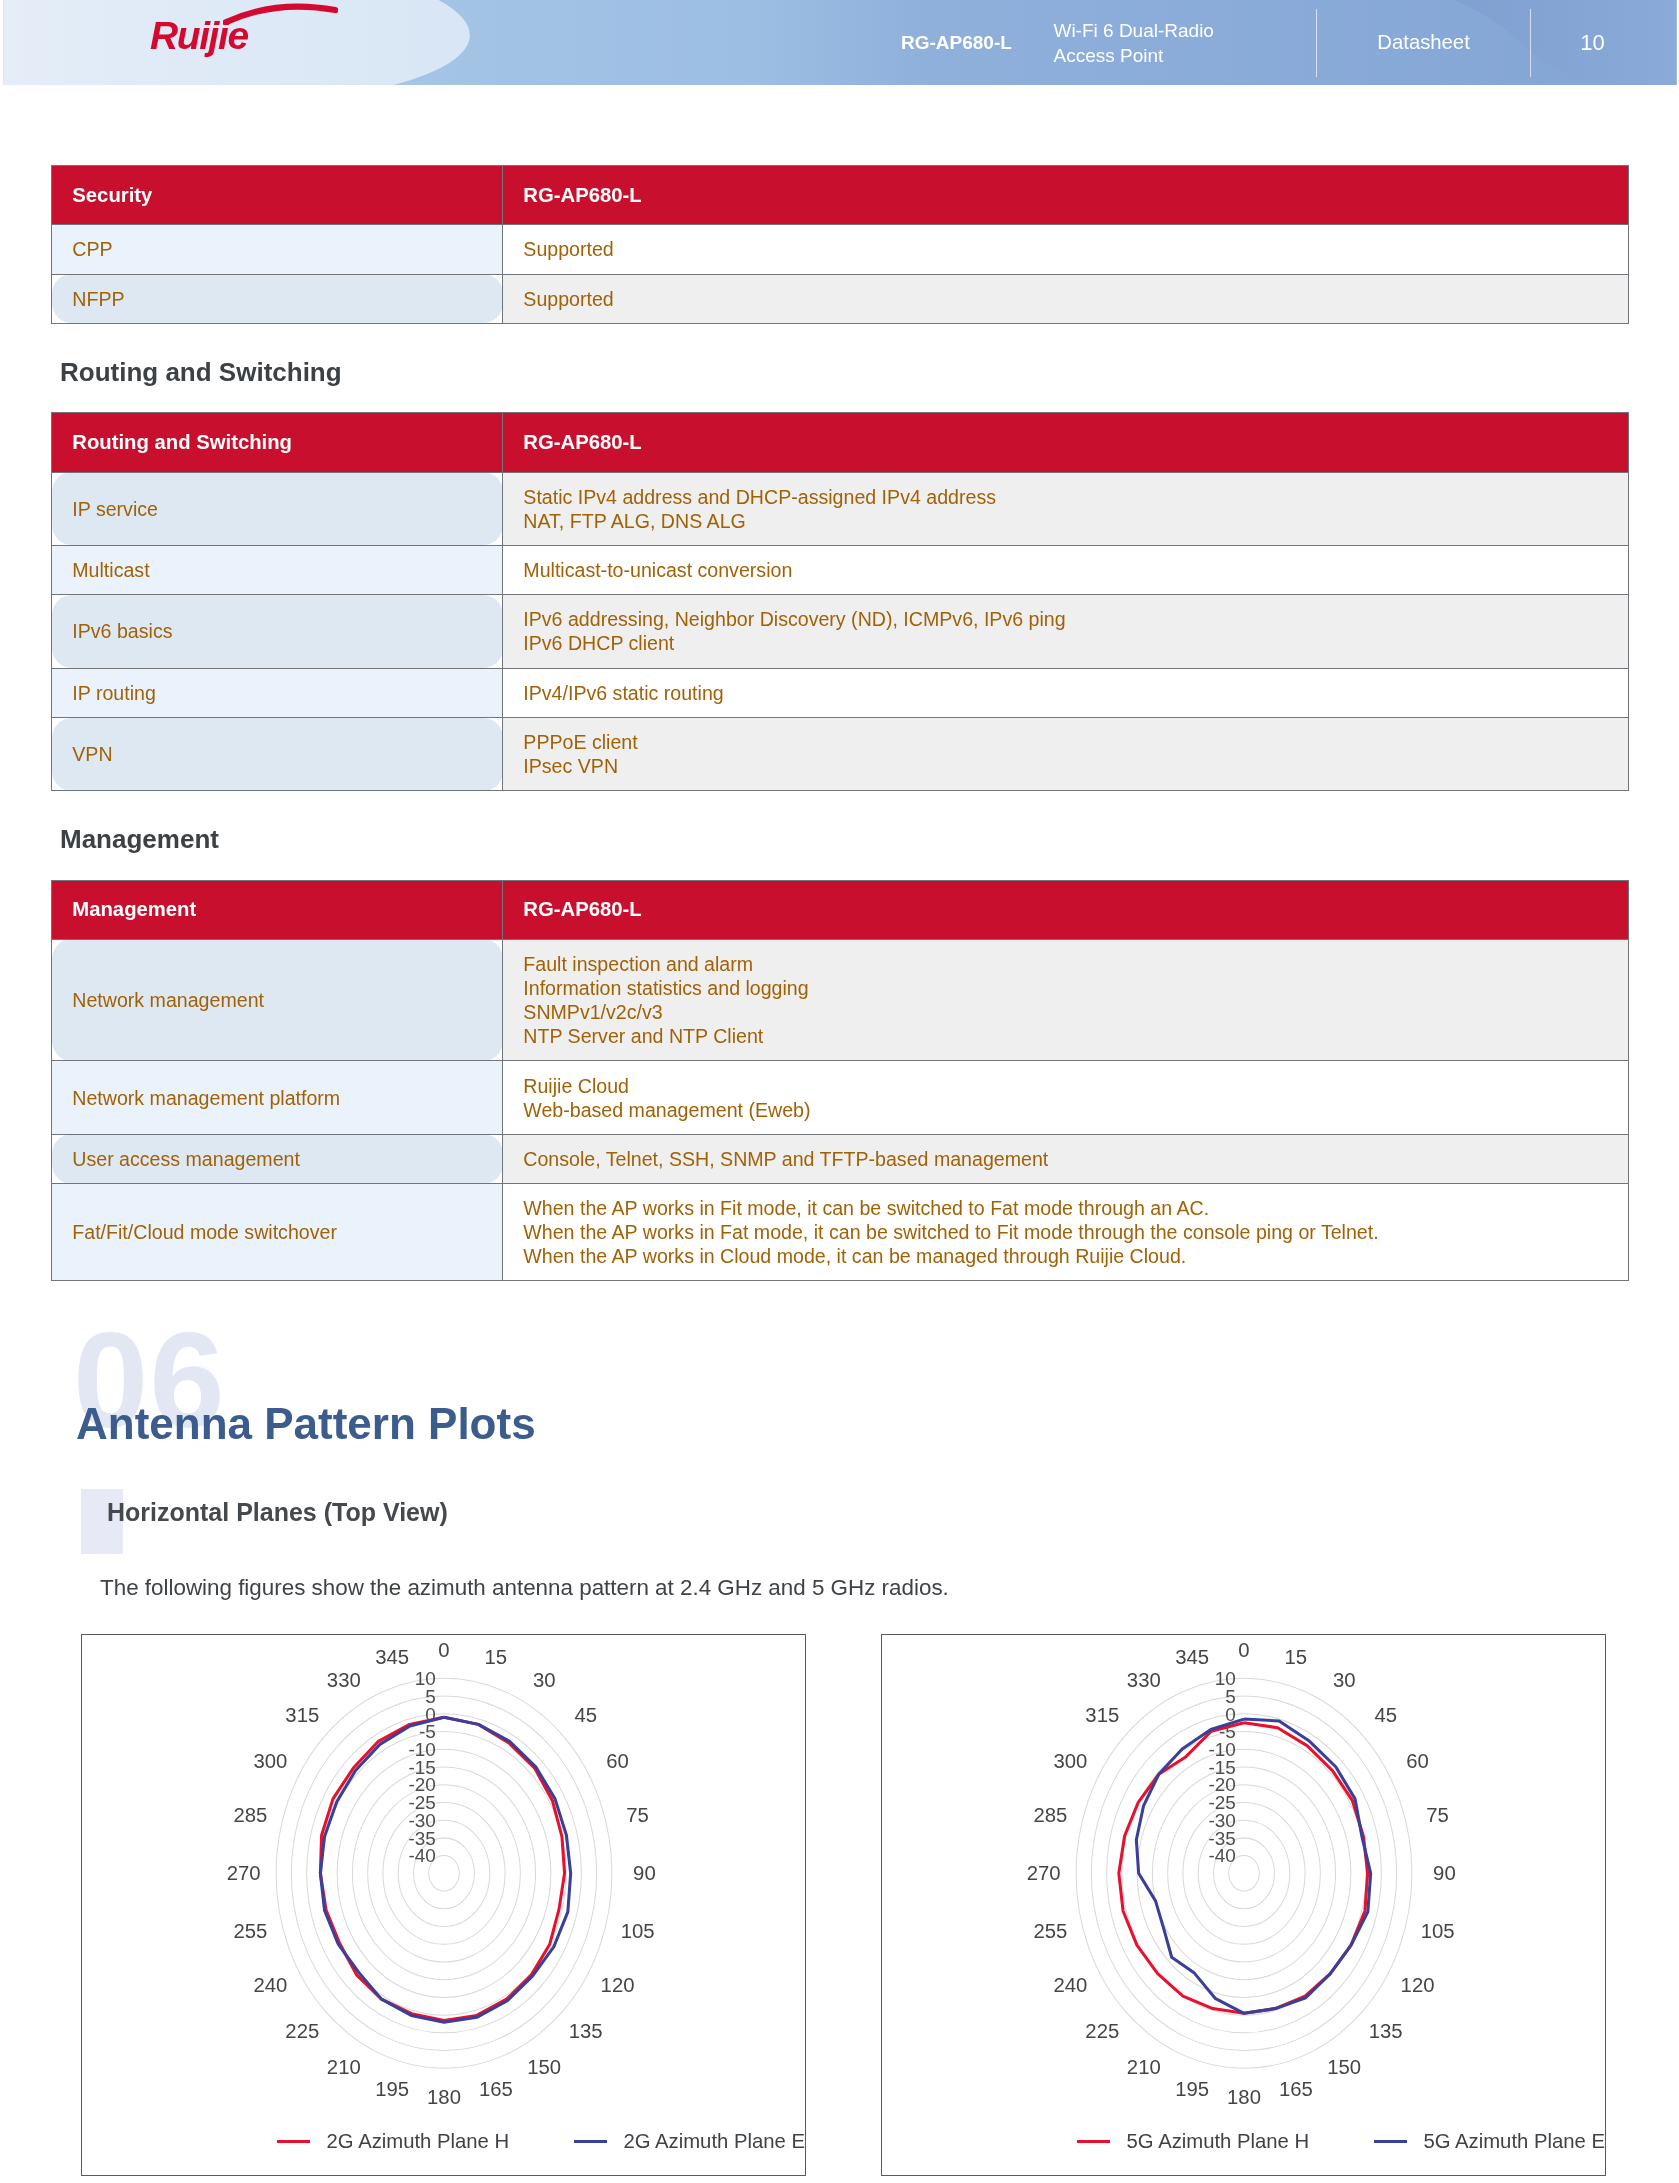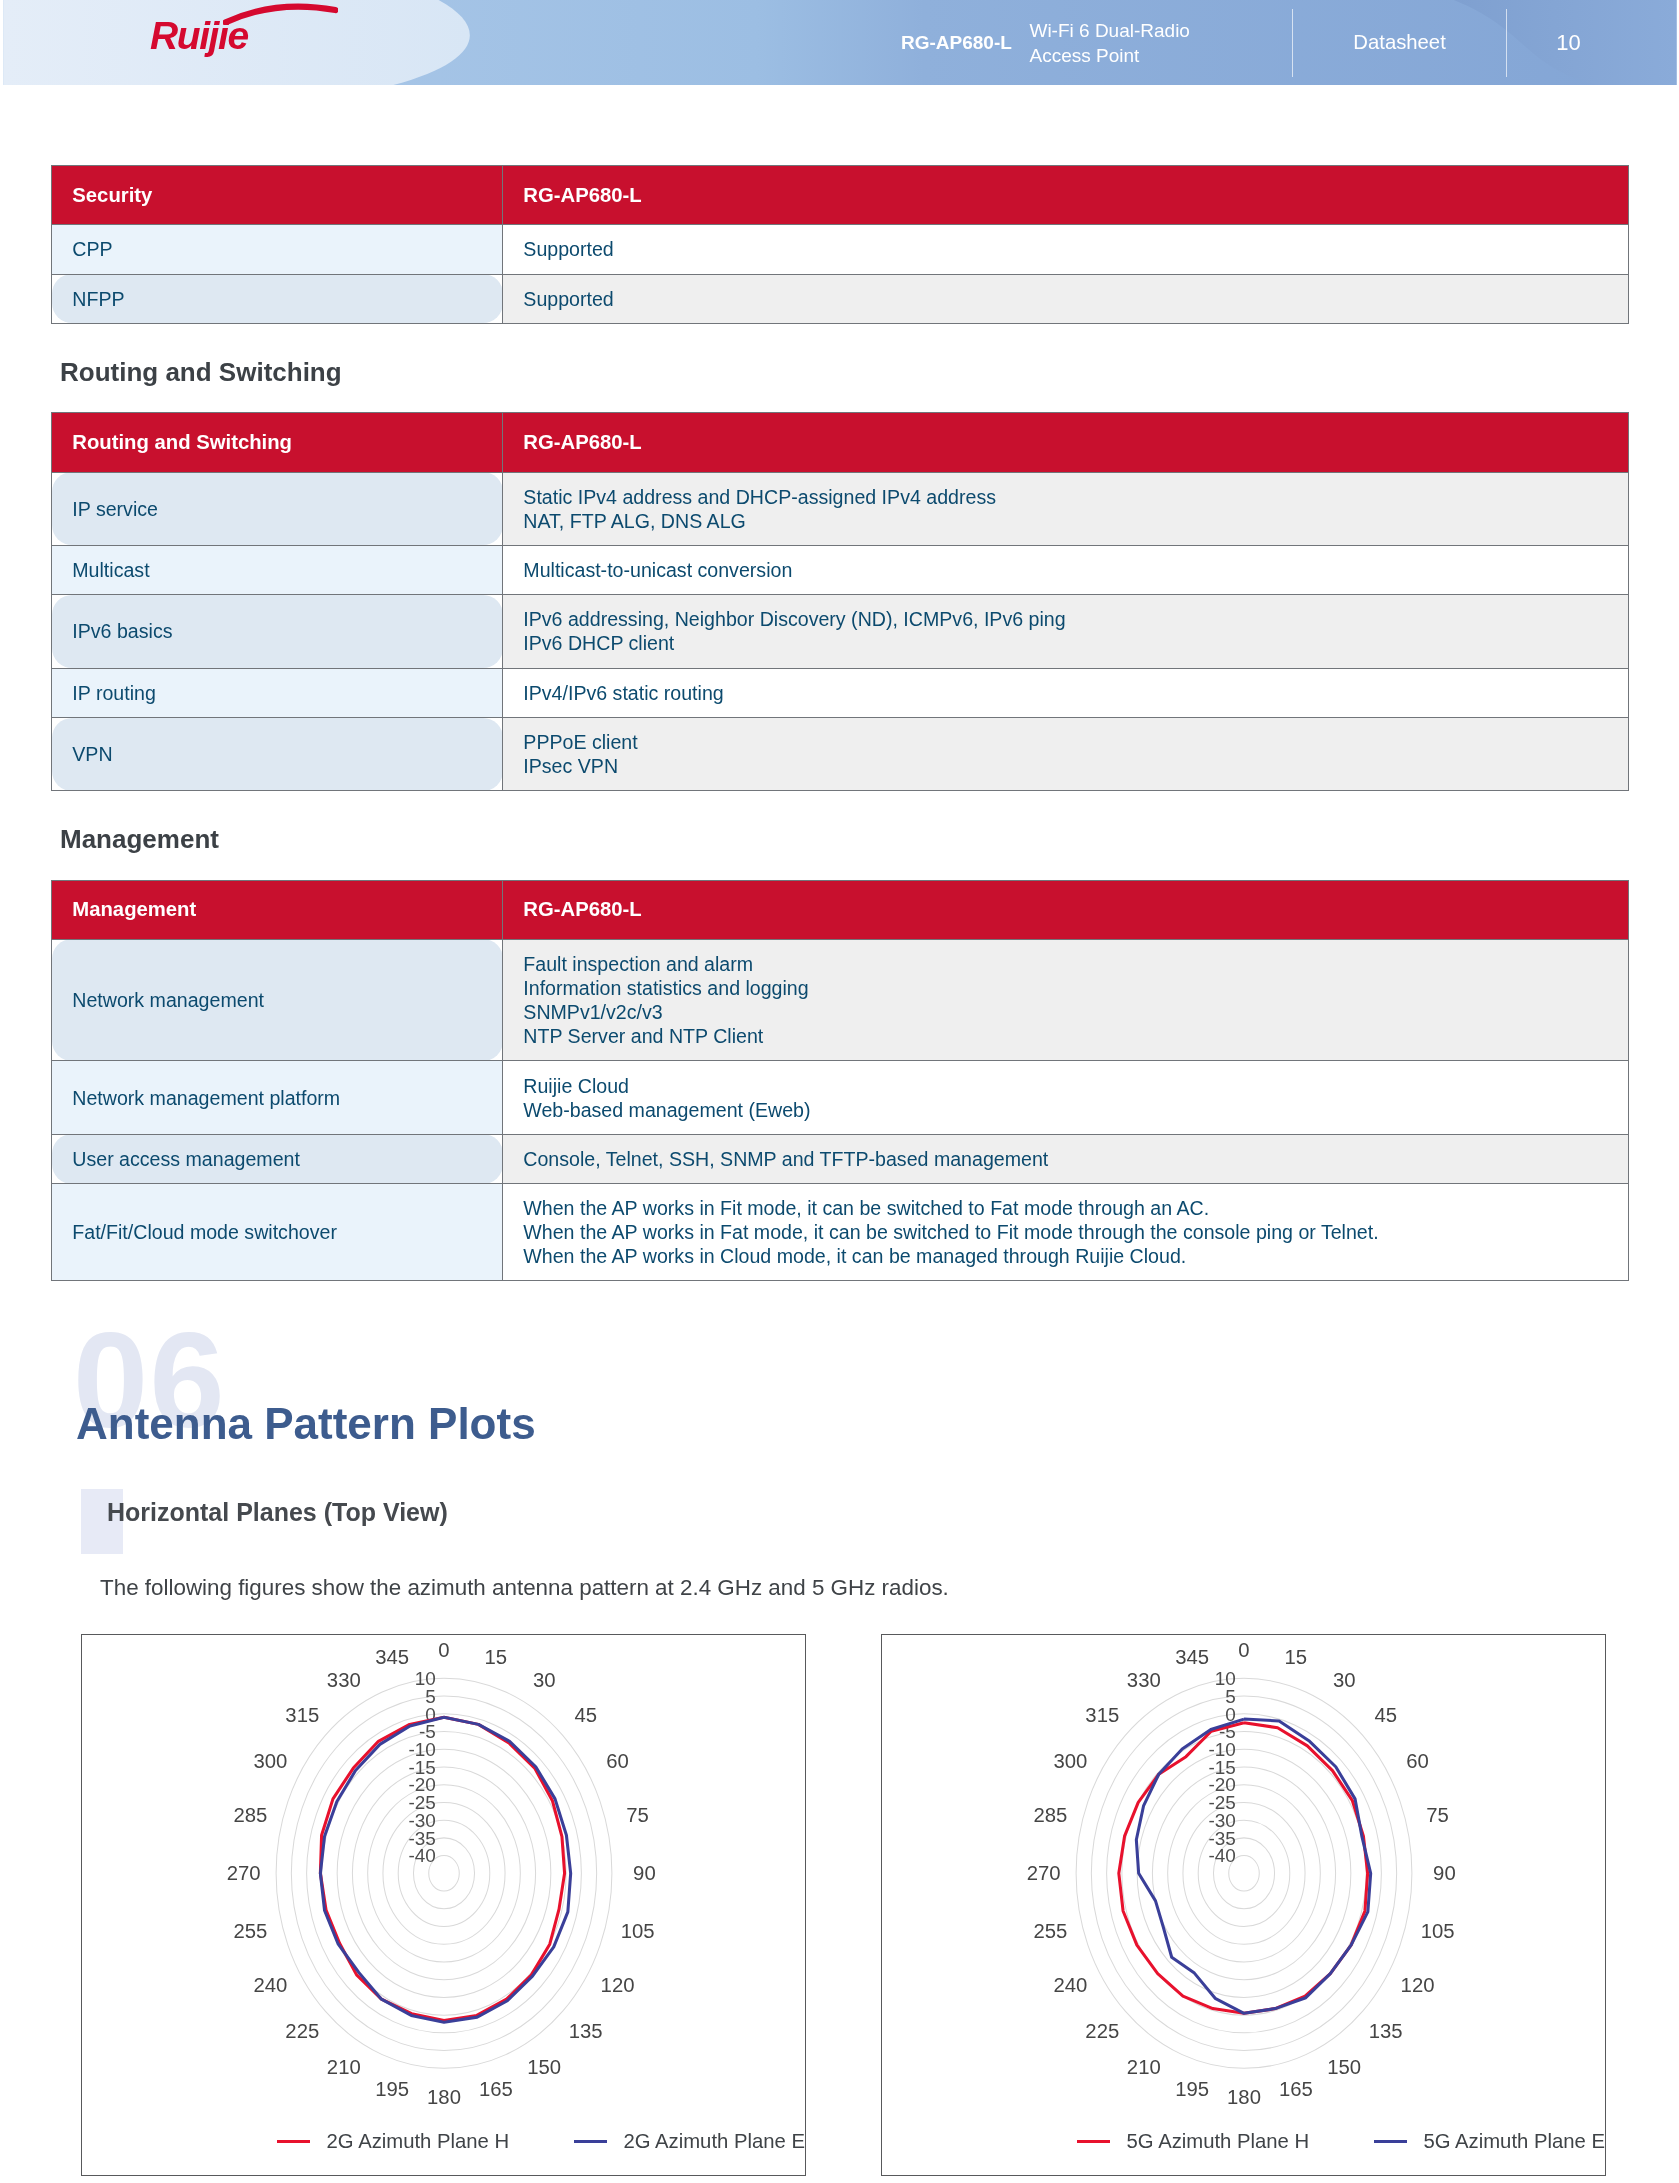--- a/index.html
+++ b/index.html
@@ -8,31 +8,31 @@
 
   
   .topbar { position:relative; width:100%; height:85px; overflow:hidden; }
   .topbar-bg { position:absolute; inset:0; }
   .logo-wrap { position:absolute; left:150px; top:5px; width:217px; height:61px; }
   .logo-text { font-size:39px; font-weight:bold; font-style:italic; color:#D5092F;
                letter-spacing:-1.4px; line-height:61px; }
   .logo-swoosh { position:absolute; left:73px; top:-2.7px; }
   .hdr-right { position:absolute; left:901px; top:0; height:85px; display:flex; align-items:center; color:#ffffff; }
   .hdr-model { font-size:19px; font-weight:bold; margin-right:17.6px; white-space:nowrap; }
-  .hdr-product { font-size:19px; line-height:25px; margin-right:102px; white-space:nowrap; }
+  .hdr-product { font-size:19px; line-height:25px; margin-right:102px; white-space:nowrap;margin-left:24px; }
   .hdr-divider { width:1.4px; height:68px; background:rgba(255,255,255,0.65); }
   .hdr-doc { font-size:20.3px; padding:0 60px; }
   .hdr-page { font-size:22px; padding-left:49px; }
 
   
   .spec-table { width:1578px; margin-left:51px; border-collapse:collapse; table-layout:fixed; }
   .spec-table td, .spec-table th { border:1.4px solid #71757A; vertical-align:middle; }
   .spec-table th { background:#C8102E; color:#ffffff; text-align:left; font-weight:bold;
                    font-size:20.3px; padding:17.6px 20.3px; }
-  .spec-table td { font-size:19.6px; line-height:24px; padding:12.2px 20.3px; color:#0c4a6e; }
+  .spec-table td { font-size:19.6px; line-height:24px; padding:12.2px 20.3px; color:#a16207; }
   .col-feature { width:28.6%; }
   tr.row-light td.feature { background:#EAF3FB; }
   tr.row-light td.value   { background:#FFFFFF; }
   tr.row-dark  td.feature { background:#DEE8F2;border-radius:20px; }
   tr.row-dark  td.value   { background:#EFEFEF; }
   .tbl-security { margin-top:80px; }
   h2.section-heading { font-size:26px; font-weight:bold; color:#3C4146; margin:33px 0 24.4px 60px; }
 
   
   .big-number { font-size:135px; font-weight:800; line-height:0.88; color:#E3E7F3;

